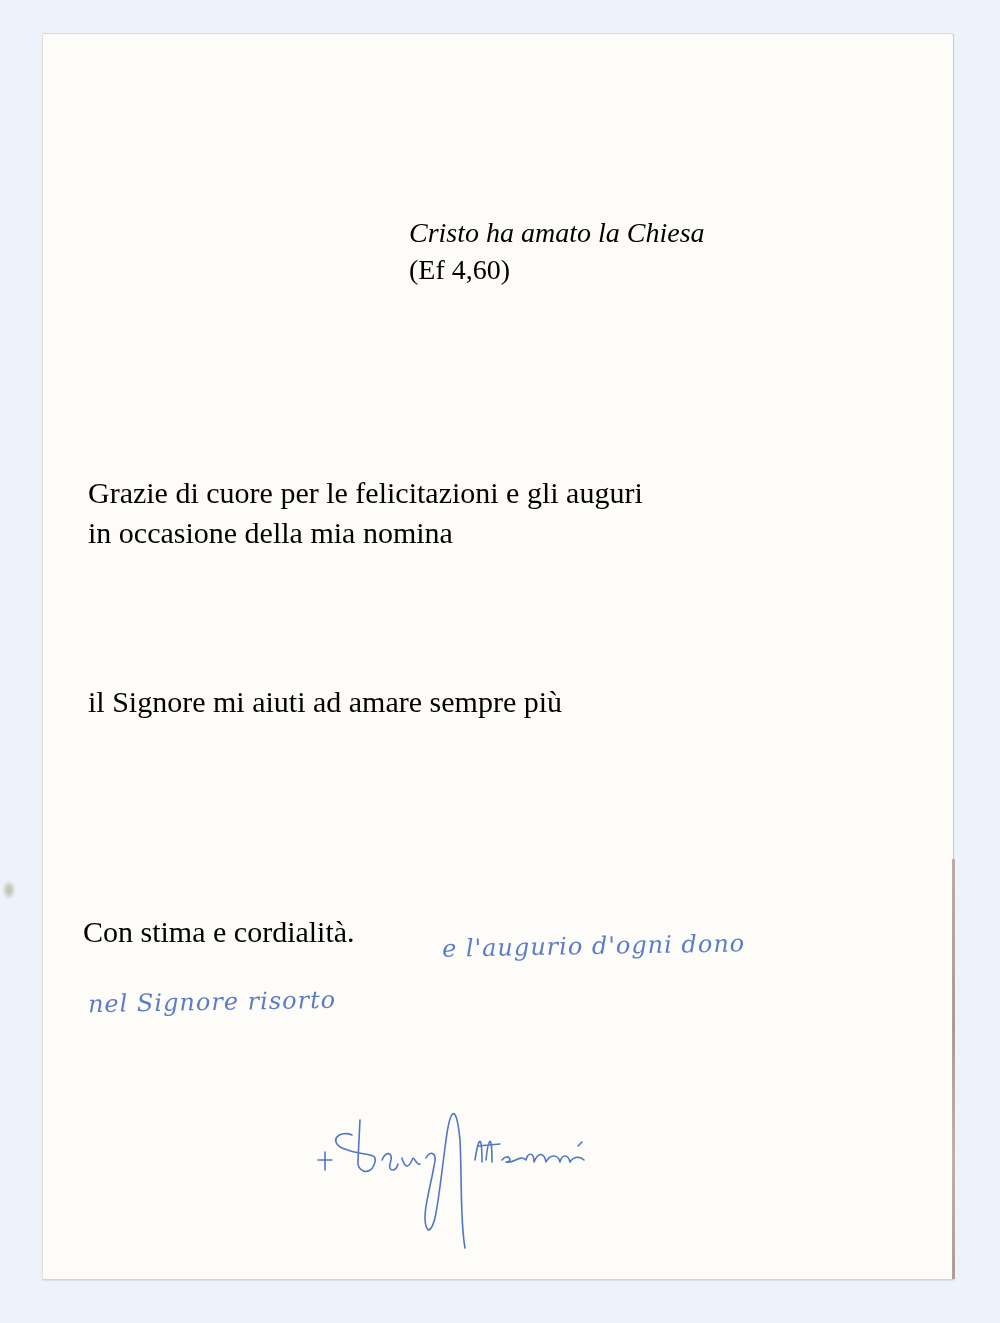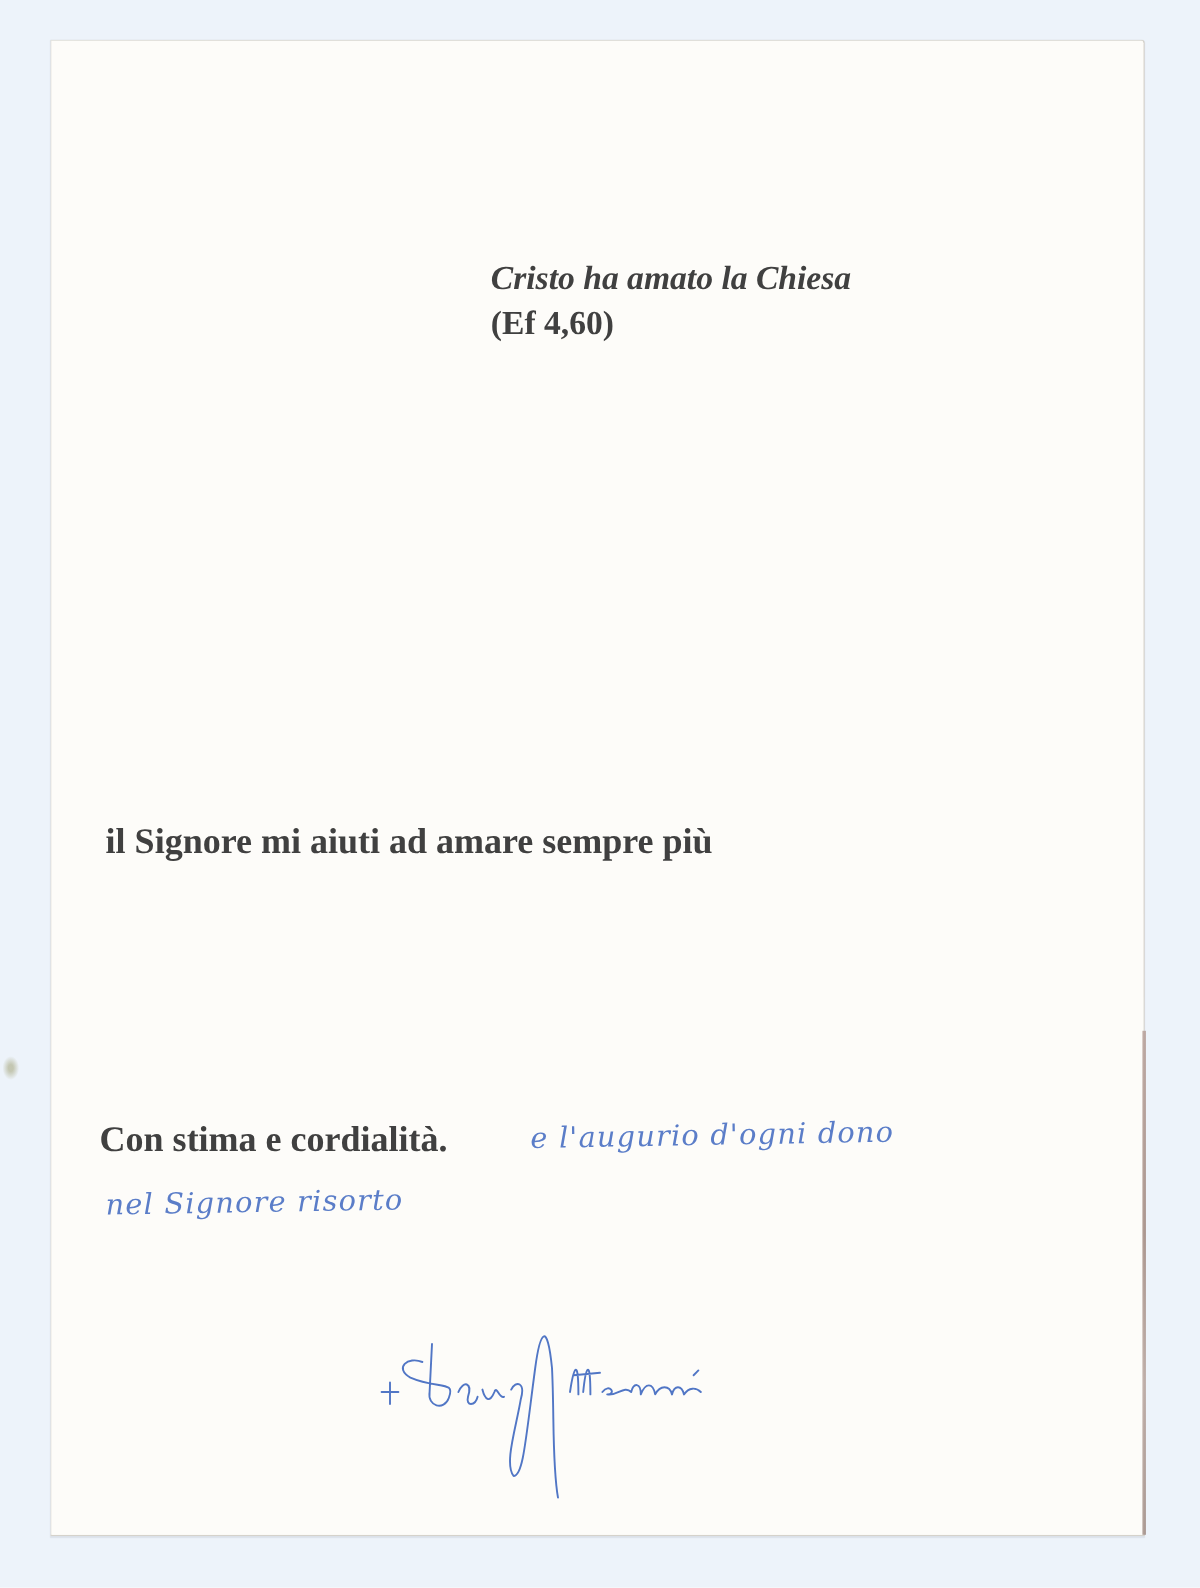--- a/index.html
+++ b/index.html
@@ -29,23 +29,22 @@
       position: absolute;
       right: -2px;
       top: 825px;
       width: 3px;
       height: 420px;
       background: linear-gradient(#b59c95, #a0877e 40%, #b7a39c 70%, #9f8a82);
       opacity: 0.8;
     }
     .text-block {
       position: absolute;
-      color: #404040;
+      color: #000000;
       white-space: nowrap;
-      font-weight: bold;
     }
     .epigraph {
       left: 409px;
       top: 214px;
       font-size: 28px;
       line-height: 37px;
     }
     .epigraph .it { font-style: italic; display: block; }
     .epigraph .ref { display: block; }
     .para {
@@ -53,21 +52,20 @@
       line-height: 40px;
     }
     .para span { display: block; }
     .p1 { left: 88px; top: 473px; }
     .p2 { left: 88px; top: 682px; }
     .closing {
       left: 83px;
       top: 912px;
       font-size: 30px;
       line-height: 40px;
-      margin-top: 18px;
     }
     .handwriting {
       position: absolute;
       color: #3f68c0;
       font-family: "DejaVu Serif", serif;
       font-style: italic;
       font-size: 24px;
       letter-spacing: 1px;
       white-space: nowrap;
       opacity: 0.85;
@@ -110,20 +108,22 @@
 </div>
 
 <div class="smudge"></div>
 
 <div class="text-block epigraph">
   <span class="it">Cristo ha amato la Chiesa</span>
   <span class="ref">(Ef 4,60)</span>
 </div>
 
 <div class="text-block para p1">
+  <span>Grazie di cuore per le felicitazioni e gli auguri</span>
+  <span>in occasione della mia nomina</span>
 </div>
 
 <div class="text-block para p2">
   <span>il Signore mi aiuti ad amare sempre più</span>
 </div>
 
 <div class="text-block closing">Con stima e cordialità.</div>
 
 <div class="handwriting hw1">e l'augurio d'ogni dono</div>
 <div class="handwriting hw2">nel Signore risorto</div>

